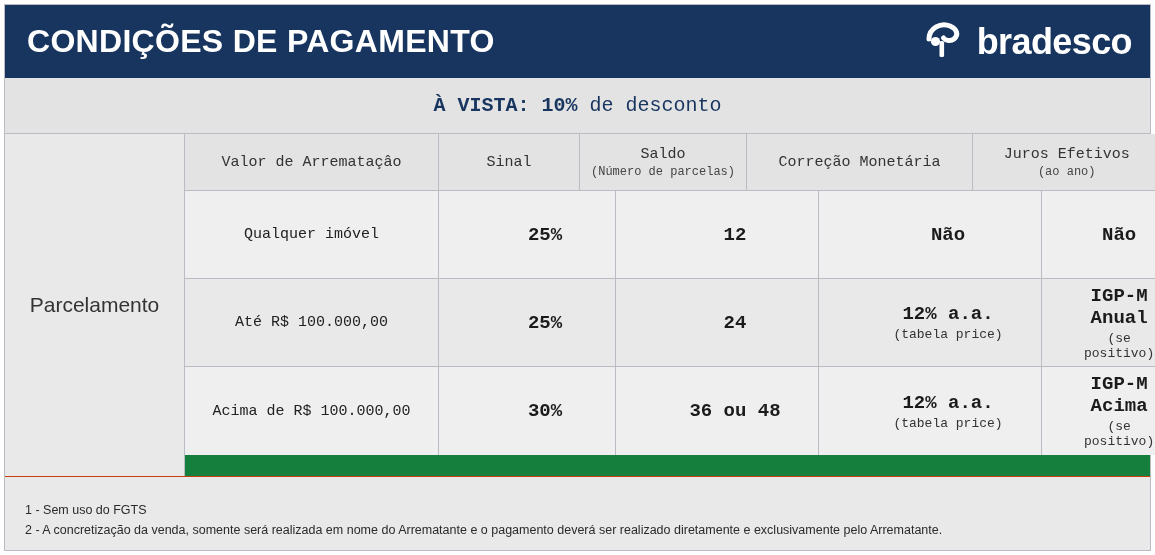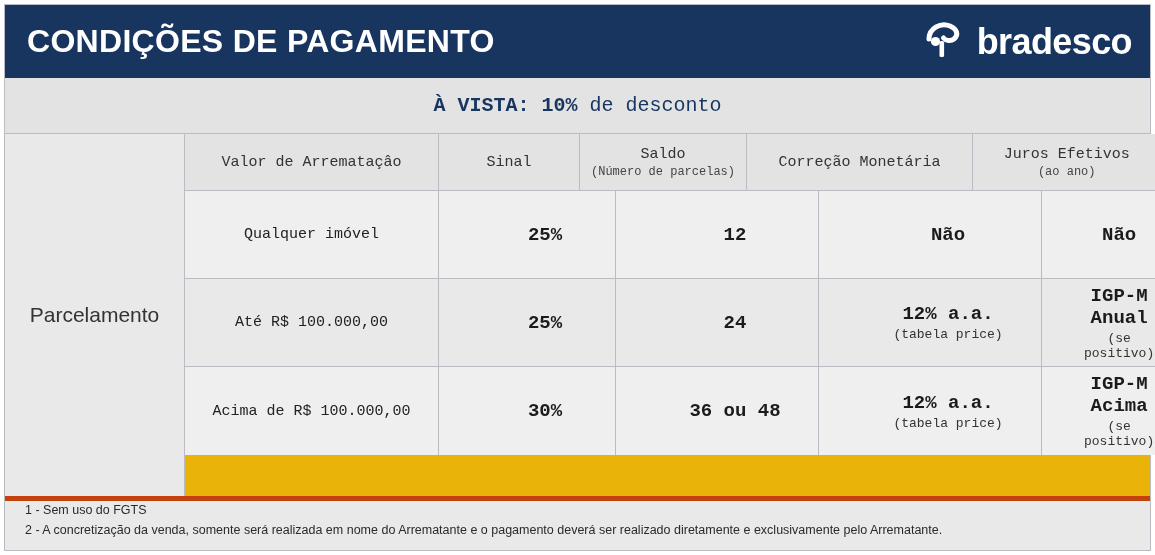--- a/index.html
+++ b/index.html
@@ -13,21 +13,21 @@
     width: 1155px;
     height: 555px;
     background: #ffffff;
     overflow: hidden;
   }
   .card {
     position: absolute;
     left: 4px; top: 4px;
     width: 1147px; height: 547px;
     border: 1px solid #b9bcc2;
-    background: #eab308;
+    background: #15803d;
     display: flex;
     flex-direction: column;
   }
 
   
   .header {
     height: 73px;
     background: #17355f;
     display: flex;
     align-items: center;
@@ -145,23 +145,23 @@
   }
   .body .cell-sub {
     font-size: 13px;
     color: #333333;
     margin-top: 2px;
   }
 
   
   .footer {
     flex: 0 0 auto;
-    border-top: 5px solid #c2410c;
+    border-top: 1px solid #c2410c;
     background: #e9e9e9;
-    padding: 0 0 10px 20px;
+    padding: 24px 0 10px 20px;
   }
   .footnote {
     font-size: 12.5px;
     color: #2a2a2a;
     line-height: 1.55;
     white-space: nowrap;
   }
 </style>
 </head>
 <body>

